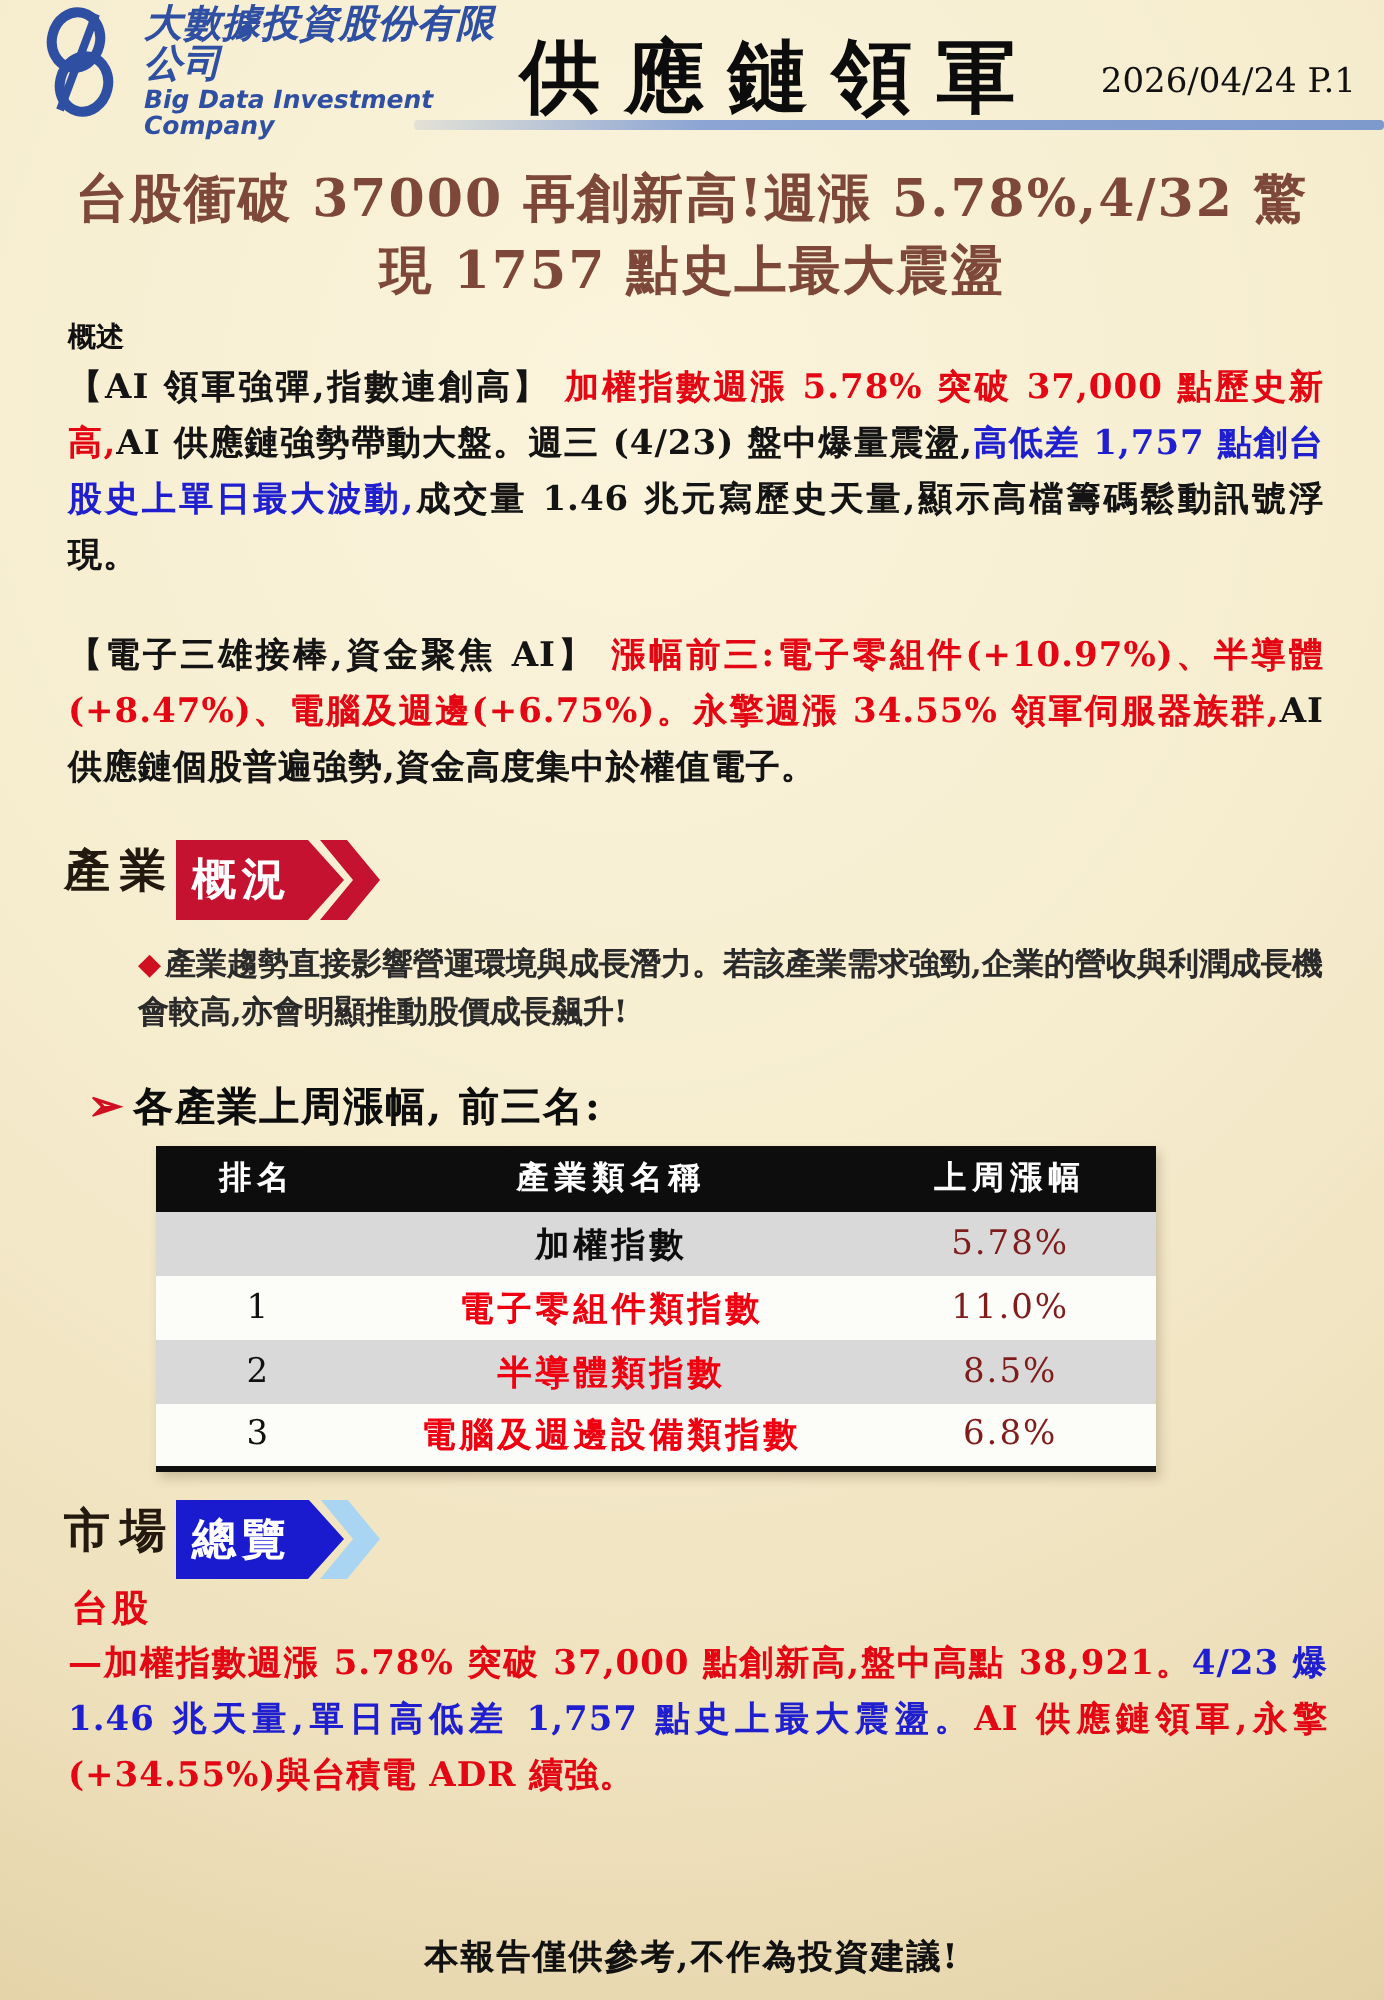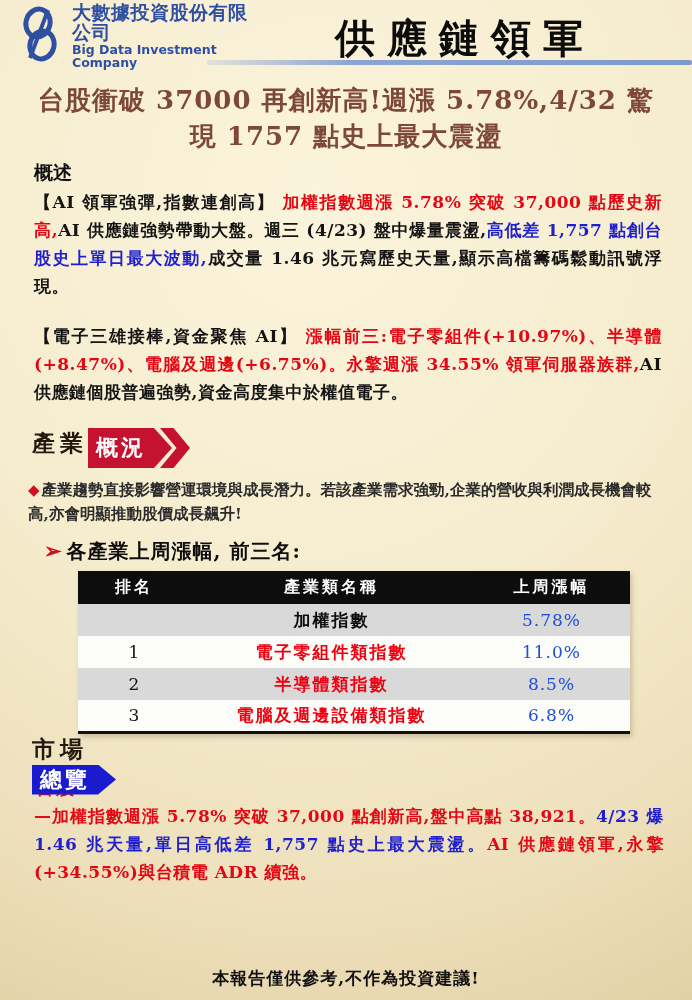--- a/index.html
+++ b/index.html
@@ -18,21 +18,21 @@
   }
 
   
   .header {
     position: relative;
     height: 66px;
     padding: 6px 14px 0 14px;
     display: flex;
     align-items: center;
   }
-  .brand { display: flex; align-items: center; gap: 6px; width: 238px; }
+  .brand { display: flex; align-items: flex-start; gap: 6px; width: 238px; font-style: italic; }
   .brand-logo { flex: 0 0 auto; }
   .brand-text { line-height: 1.05; }
   .brand-zh { color: #2f4fa2; font-weight: bold; font-size: 19px; font-family: "DejaVu Sans", sans-serif; letter-spacing: 0.5px; }
   .brand-en { color: #2f4fa2; font-weight: bold; font-size: 12.5px; font-family: "DejaVu Sans", sans-serif; }
   .report-title {
     flex: 1;
     text-align: center;
     font-size: 40px;
     font-weight: bold;
     letter-spacing: 12px;
@@ -62,21 +62,21 @@
     color: #7d4839;
     font-size: 26px;
     font-weight: bold;
     line-height: 36px;
     letter-spacing: 1px;
   }
 
   
   .overview-label {
     margin: 6px 0 2px 34px;
-    font-size: 19px;
+    font-size: 14px;
     font-weight: bold;
     color: #111;
   }
   .para {
     margin: 2px 30px 22px 34px;
     font-size: 17px;
     line-height: 28px;
     letter-spacing: 0.5px;
     text-align: justify;
   }
@@ -101,60 +101,60 @@
   .banner-shape.blue { background: #1a1ace; }
   .banner-chevron {
     width: 30px; height: 40px;
     margin-left: -12px;
     clip-path: polygon(0 0, 45% 0, 100% 50%, 45% 100%, 0 100%, 55% 50%);
   }
   .banner-chevron.red  { background: #c41230; }
   .banner-chevron.blue { background: #a9d5f2; }
 
   .industry-bullet {
-    margin: 8px 30px 0 28px;
+    margin: 8px 30px 0 69px;
     font-size: 15.5px;
     line-height: 24px;
     color: #2a2a2a;
     font-weight: bold;
   }
   .diamond { color: #cf1020; font-size: 15px; margin-right: 2px; }
 
   .table-intro {
-    margin: 12px 0 6px 44px;
+    margin: 22px 0 6px 44px;
     font-size: 20px;
     font-weight: bold;
     color: #0d0d0d;
     letter-spacing: 1px;
   }
   .arrow-bullet { color: #cf1020; font-size: 21px; margin-right: 4px; font-weight: bold; }
 
   
   .rank-table {
     margin-left: 78px;
-    width: 552px;
+    width: 500px;
     border-collapse: collapse;
     border-bottom: 3px solid #101010;
     box-shadow: 2px 3px 5px rgba(90,70,40,0.25);
   }
   .rank-table th {
     background: #0d0d0d;
     color: #fff;
     font-size: 16px;
     font-weight: bold;
     letter-spacing: 3px;
     height: 33px;
   }
   .rank-table td { height: 32px; text-align: center; font-size: 17px; }
   .rank-table tr.alt { background: #d9d9d9; }
   .rank-table tr.plain { background: #fcfcf8; }
   .col-rank { width: 112px; font-size: 15px; color: #111; }
   .col-name { width: 283px; font-weight: bold; color: #ee0010; letter-spacing: 2px; }
   .col-name.name-black { color: #0d0d0d; }
-  .col-change { width: 157px; color: #1d4ed8; font-size: 16px; letter-spacing: 1px; }
+  .col-change { width: 157px; color: #7f1d1d; font-size: 16px; letter-spacing: 1px; }
 
   
   .market-label {
     margin: 0 0 0 36px;
     font-size: 18px;
     font-weight: bold;
     color: #e30613;
     letter-spacing: 2px;
   }
   .market-para {
@@ -192,20 +192,21 @@
             <line x1="34" y1="4" x2="16" y2="52" stroke-width="4"></line>
           </g>
         </svg>
       </span>
       <span class="brand-text">
         <div class="brand-zh">大數據投資股份有限公司</div>
         <div class="brand-en">Big Data Investment Company</div>
       </span>
     </div>
     <div class="report-title">供應鏈領軍</div>
+    <div class="report-date">2026/04/24 P.1</div>
     <div class="header-divider"></div>
   </div>
 
   <div class="headline">台股衝破 37000 再創新高!週漲 5.78%,4/32 驚現 1757 點史上最大震盪</div>
 
   <div class="overview-label">概述</div>
   <div class="para"><span class="seg-black">【AI 領軍強彈,指數連創高】 </span><span class="seg-red">加權指數週漲 5.78% 突破 37,000 點歷史新高,</span><span class="seg-black">AI 供應鏈強勢帶動大盤。週三 (4/23) 盤中爆量震盪,</span><span class="seg-blue">高低差 1,757 點創台股史上單日最大波動,</span><span class="seg-black">成交量 1.46 兆元寫歷史天量,顯示高檔籌碼鬆動訊號浮現。</span></div>
   <div class="para"><span class="seg-black">【電子三雄接棒,資金聚焦 AI】 </span><span class="seg-red">漲幅前三:電子零組件(+10.97%)、半導體(+8.47%)、電腦及週邊(+6.75%)。永擎週漲 34.55% 領軍伺服器族群,</span><span class="seg-black">AI 供應鏈個股普遍強勢,資金高度集中於權值電子。</span></div>
 
   <div class="banner-row">
@@ -247,21 +248,21 @@
         <td class="col-change">8.5%</td>
       </tr>
       <tr class="plain">
         <td class="col-rank">3</td>
         <td class="col-name">電腦及週邊設備類指數</td>
         <td class="col-change">6.8%</td>
       </tr>
     </tbody>
   </table>
 
-  <div class="banner-row" style="flex-direction:column;">
+  <div class="banner-row" style="margin-top:14px;">
     <span class="banner-prefix">市場</span>
     <span class="banner-shape blue">總覽</span>
     <span class="banner-chevron blue"></span>
   </div>
 
   <div class="market-label">台股</div>
   <div class="market-para"><span class="seg-red">—加權指數週漲 5.78% 突破 37,000 點創新高,盤中高點 38,921。</span><span class="seg-blue">4/23 爆 1.46 兆天量,單日高低差 1,757 點史上最大震盪。</span><span class="seg-red">AI 供應鏈領軍,永擎(+34.55%)與台積電 ADR 續強。</span></div>
 
   <div class="footer-note">本報告僅供參考,不作為投資建議!</div>
 

